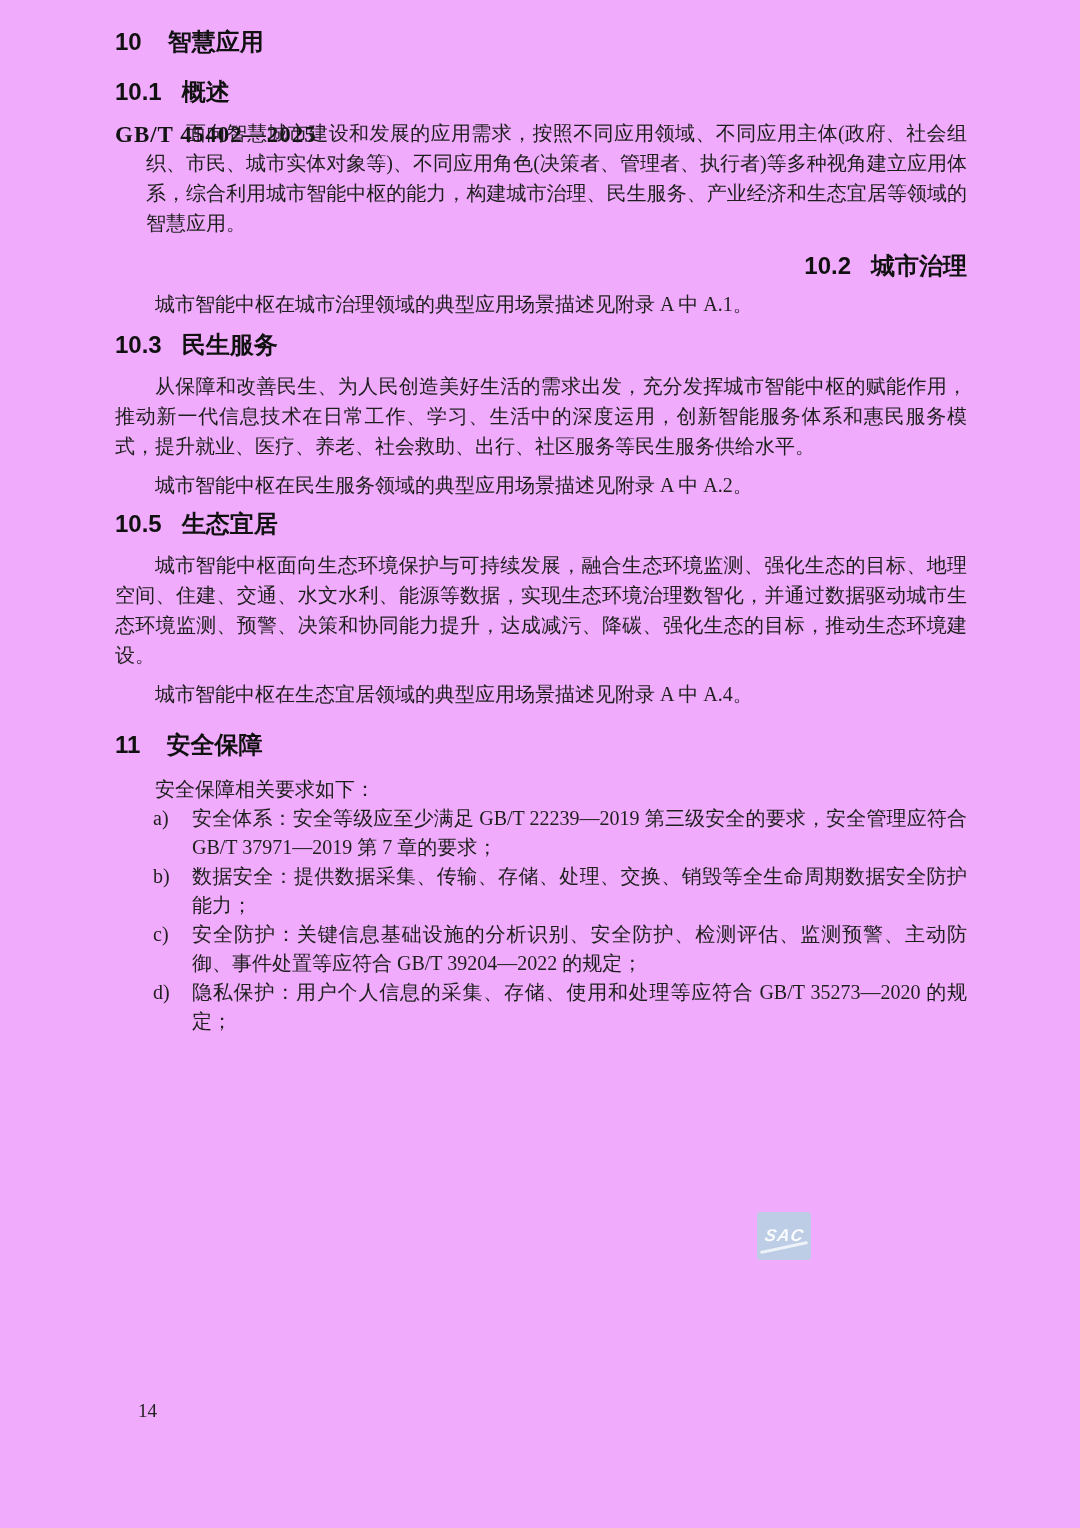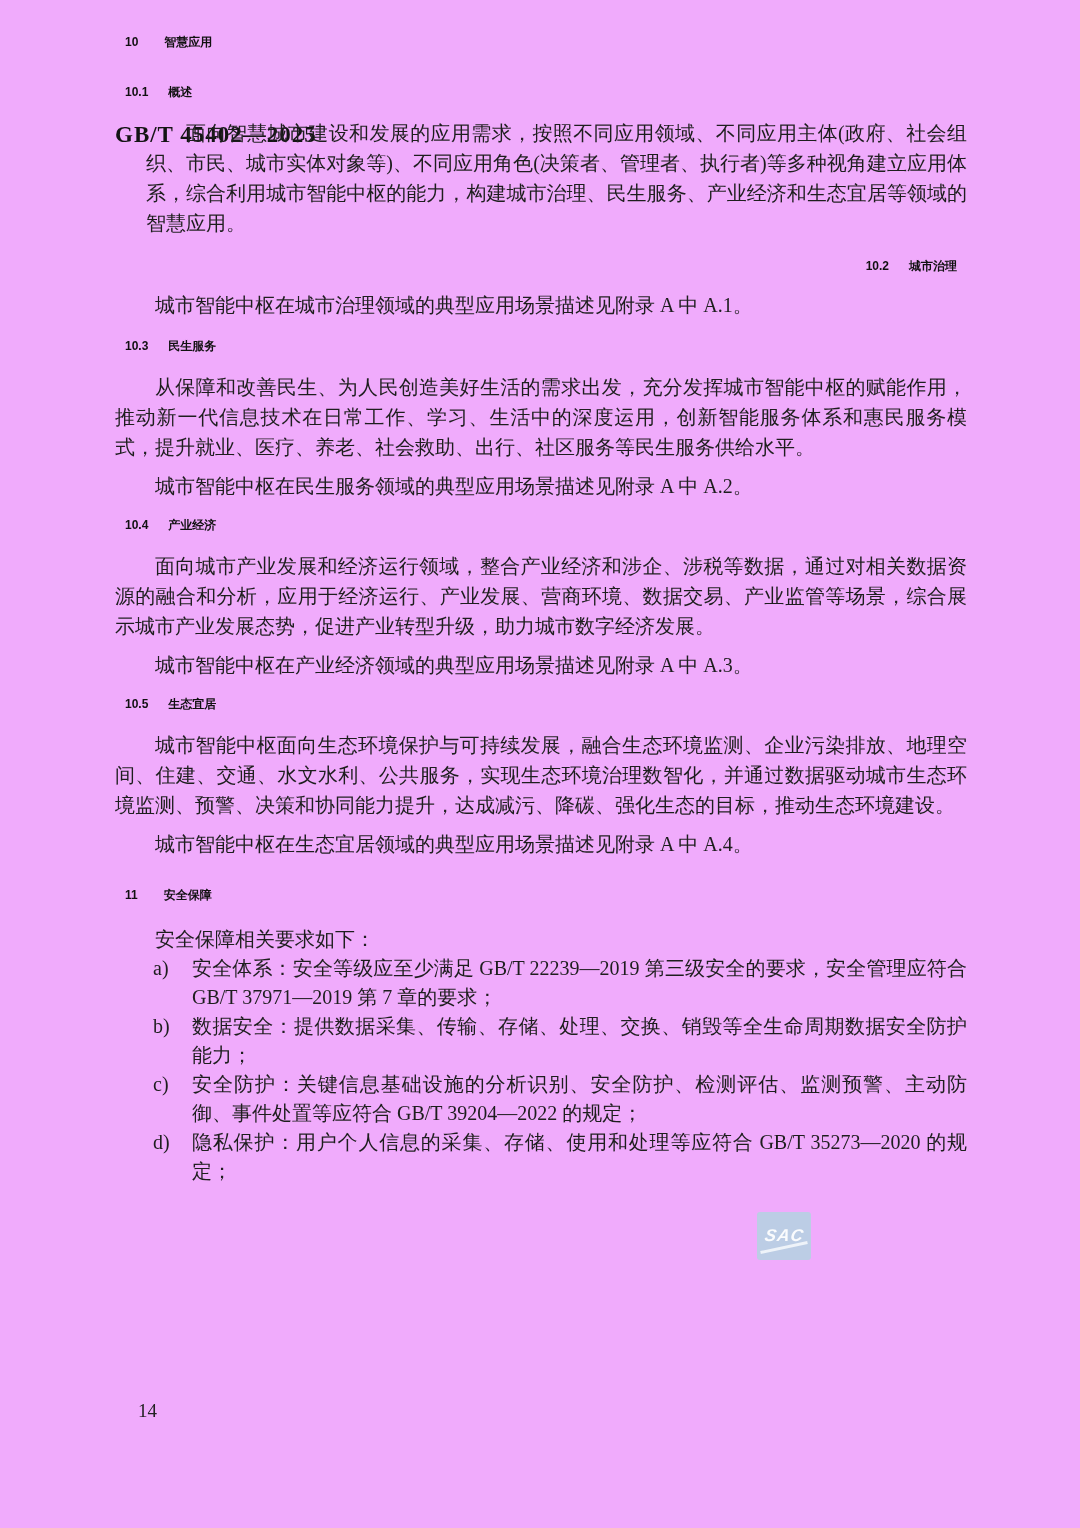--- a/index.html
+++ b/index.html
@@ -27,22 +27,22 @@
   }
   p{margin:0;}
   .para{
     text-align:justify;
     text-indent:2em;
     margin-top:9px;
   }
   h2.chapter,h3.sub{
     font-family:"Liberation Sans","DejaVu Sans",sans-serif;
     font-weight:700;color:#111111;
-    font-size:12px;line-height:28px;
-    margin:10px;
+    font-size:24px;line-height:28px;
+    margin:0;
   }
   h2.chapter{margin-top:28px;}
   .ch-num{display:inline-block;margin-right:26px;}
   .sub-num{display:inline-block;margin-right:20px;}
   .sec-101 h3{margin-top:22px;}
   .sec-101 .para{margin-top:12px;margin-left:31px;}
   .sec-102 h3{margin-top:14px;text-align:right;}
   .sec-102 .para.body-p{margin-top:10px;}
   .sec-103 h3{margin-top:12px;}
   .sec-103 .para.body-p{margin-top:12px;}
@@ -125,33 +125,26 @@
     </section>
 
     <section class="sec-103">
       <h3 class="sub">
         <span class="sub-num">10.3</span><span>民生服务</span>
       </h3>
       <p class="para body-p">从保障和改善民生、为人民创造美好生活的需求出发，充分发挥城市智能中枢的赋能作用，推动新一代信息技术在日常工作、学习、生活中的深度运用，创新智能服务体系和惠民服务模式，提升就业、医疗、养老、社会救助、出行、社区服务等民生服务供给水平。</p>
       <p class="para ref">城市智能中枢在民生服务领域的典型应用场景描述见附录 A 中 A.2。</p>
     </section>
 
-    <section class="sec-104">
-      <h3 class="sub">
-        <span class="sub-num">10.4</span><span>产业经济</span>
-      </h3>
-      <p class="para body-p">面向城市产业发展和经济运行领域，整合产业经济和涉企、涉税等数据，通过对相关数据资源的融合和分析，应用于经济运行、产业发展、营商环境、数据交易、产业监管等场景，综合展示城市产业发展态势，促进产业转型升级，助力城市数字经济发展。</p>
-      <p class="para ref">城市智能中枢在产业经济领域的典型应用场景描述见附录 A 中 A.3。</p>
-    </section>
 
     <section class="sec-105">
       <h3 class="sub">
         <span class="sub-num">10.5</span><span>生态宜居</span>
       </h3>
-      <p class="para body-p">城市智能中枢面向生态环境保护与可持续发展，融合生态环境监测、企业污染排放、地理空间、住建、交通、水文水利、公共服务，实现生态环境治理数智化，并通过数据驱动城市生态环境监测、预警、决策和协同能力提升，达成减污、降碳、强化生态的目标，推动生态环境建设。</p>
+      <p class="para body-p">城市智能中枢面向生态环境保护与可持续发展，融合生态环境监测、强化生态的目标、地理空间、住建、交通、水文水利、能源等数据，实现生态环境治理数智化，并通过数据驱动城市生态环境监测、预警、决策和协同能力提升，达成减污、降碳、强化生态的目标，推动生态环境建设。</p>
       <p class="para ref">城市智能中枢在生态宜居领域的典型应用场景描述见附录 A 中 A.4。</p>
     </section>
 
     <h2 class="chapter ch-11">
       <span class="ch-num">11</span><span>安全保障</span>
     </h2>
 
     <p class="lead">安全保障相关要求如下：</p>
 
     <ul class="req-list">

